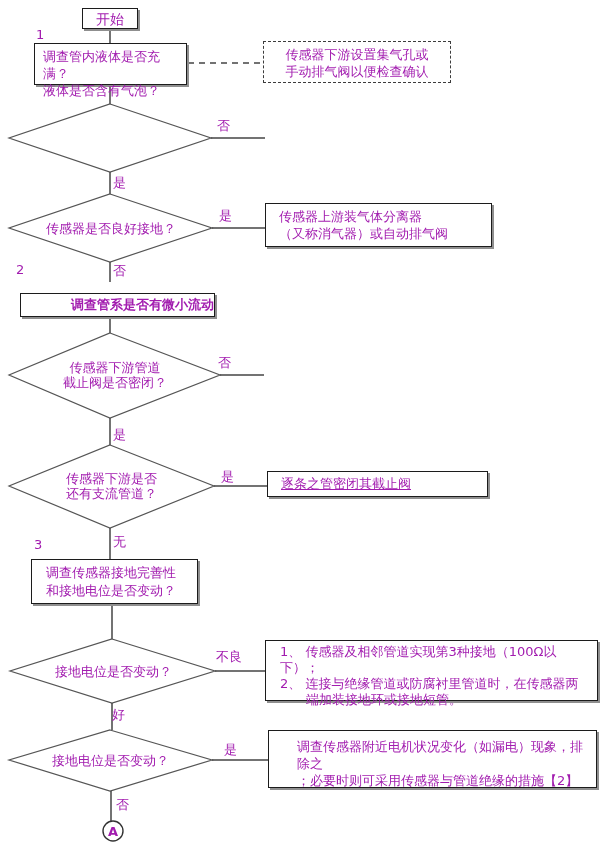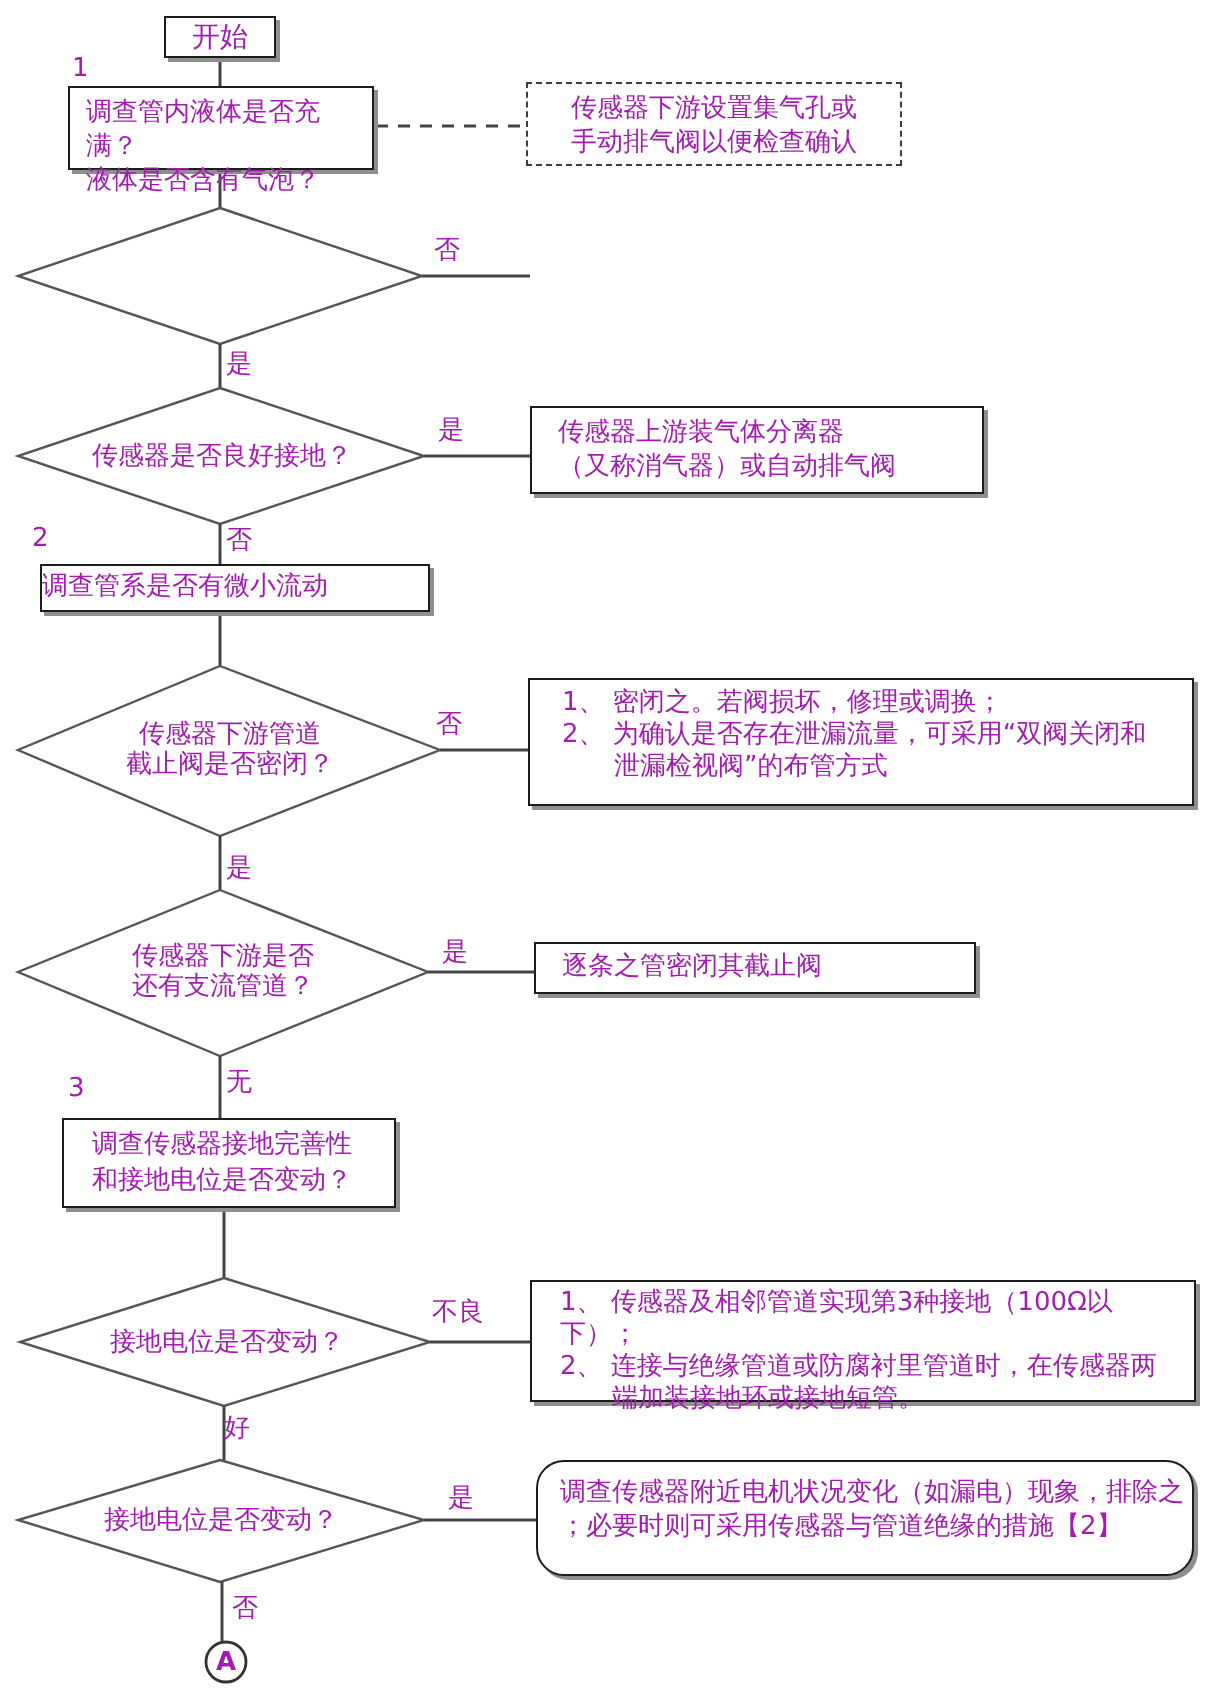--- a/index.html
+++ b/index.html
@@ -64,48 +64,45 @@
 
 
 
   <div class="dtext" style="left:10px;top:221px;width:202px;">传感器是否良好接地？</div>
 
   <div class="box" style="left:265px;top:203px;width:227px;height:44px;padding:4px 4px 0 13px;line-height:17px;">传感器上游装气体分离器
 （又称消气器）或自动排气阀</div>
 
   <div class="num" style="left:16px;top:263px;">2</div>
 
-  <div class="box" style="left:20px;top:282px;width:195px;height:24px;text-align:left;line-height:22px;">调查管系是否有微小流动</div>
+  <div class="box" style="left:20px;top:293px;width:195px;height:24px;text-align:right;line-height:22px;font-weight:bold;">调查管系是否有微小流动</div>
 
   <div class="dtext" style="left:10px;top:360px;width:210px;">传感器下游管道
 截止阀是否密闭？</div>
 
-  <div class="box" style="left:264px;top:339px;width:333px;height:64px;padding:4px 4px 0 16px;">1、 密闭之。若阀损坏，修理或调换；
-2、 为确认是否存在泄漏流量，可采用“双阀关闭和
-　　泄漏检视阀”的布管方式</div>
 
   <div class="dtext" style="left:9px;top:471px;width:205px;">传感器下游是否
 还有支流管道？</div>
 
-  <div class="box" style="left:267px;top:471px;width:221px;height:26px;padding-left:13px;line-height:24px;">逐条之管密闭其截止阀</div>
+  <div class="box" style="left:267px;top:471px;width:221px;height:26px;padding-left:13px;line-height:24px;text-decoration:underline;">逐条之管密闭其截止阀</div>
 
   <div class="num" style="left:34px;top:538px;">3</div>
 
   <div class="box" style="left:31px;top:559px;width:167px;height:45px;padding:4px 0 0 14px;line-height:18px;">调查传感器接地完善性
 和接地电位是否变动？</div>
 
   <div class="dtext" style="left:12px;top:664px;width:203px;">接地电位是否变动？</div>
 
   <div class="box" style="left:265px;top:640px;width:333px;height:61px;padding:3px 2px 0 14px;">1、 传感器及相邻管道实现第3种接地（100Ω以下）；
 2、 连接与绝缘管道或防腐衬里管道时，在传感器两
 　　端加装接地环或接地短管。</div>
 
   <div class="dtext" style="left:9px;top:753px;width:203px;">接地电位是否变动？</div>
 
-  <div class="box" style="left:268px;top:730px;width:329px;height:58px;padding:7px 4px 0 11px;line-height:17px;border-radius:14px;">调查传感器附近电机状况变化（如漏电）现象，排除之
+  <div class="box" style="left:268px;top:730px;width:329px;height:58px;padding:7px 4px 0 28px;line-height:17px;">调查传感器附近电机状况变化（如漏电）现象，排除之
 ；必要时则可采用传感器与管道绝缘的措施【2】</div>
 
   <span class="lbl" style="left:217px;top:119px;">否</span>
   <span class="lbl" style="left:113px;top:176px;">是</span>
   <span class="lbl" style="left:219px;top:209px;">是</span>
   <span class="lbl" style="left:113px;top:264px;">否</span>
   <span class="lbl" style="left:218px;top:356px;">否</span>
   <span class="lbl" style="left:113px;top:428px;">是</span>
   <span class="lbl" style="left:221px;top:470px;">是</span>
   <span class="lbl" style="left:113px;top:535px;">无</span>

